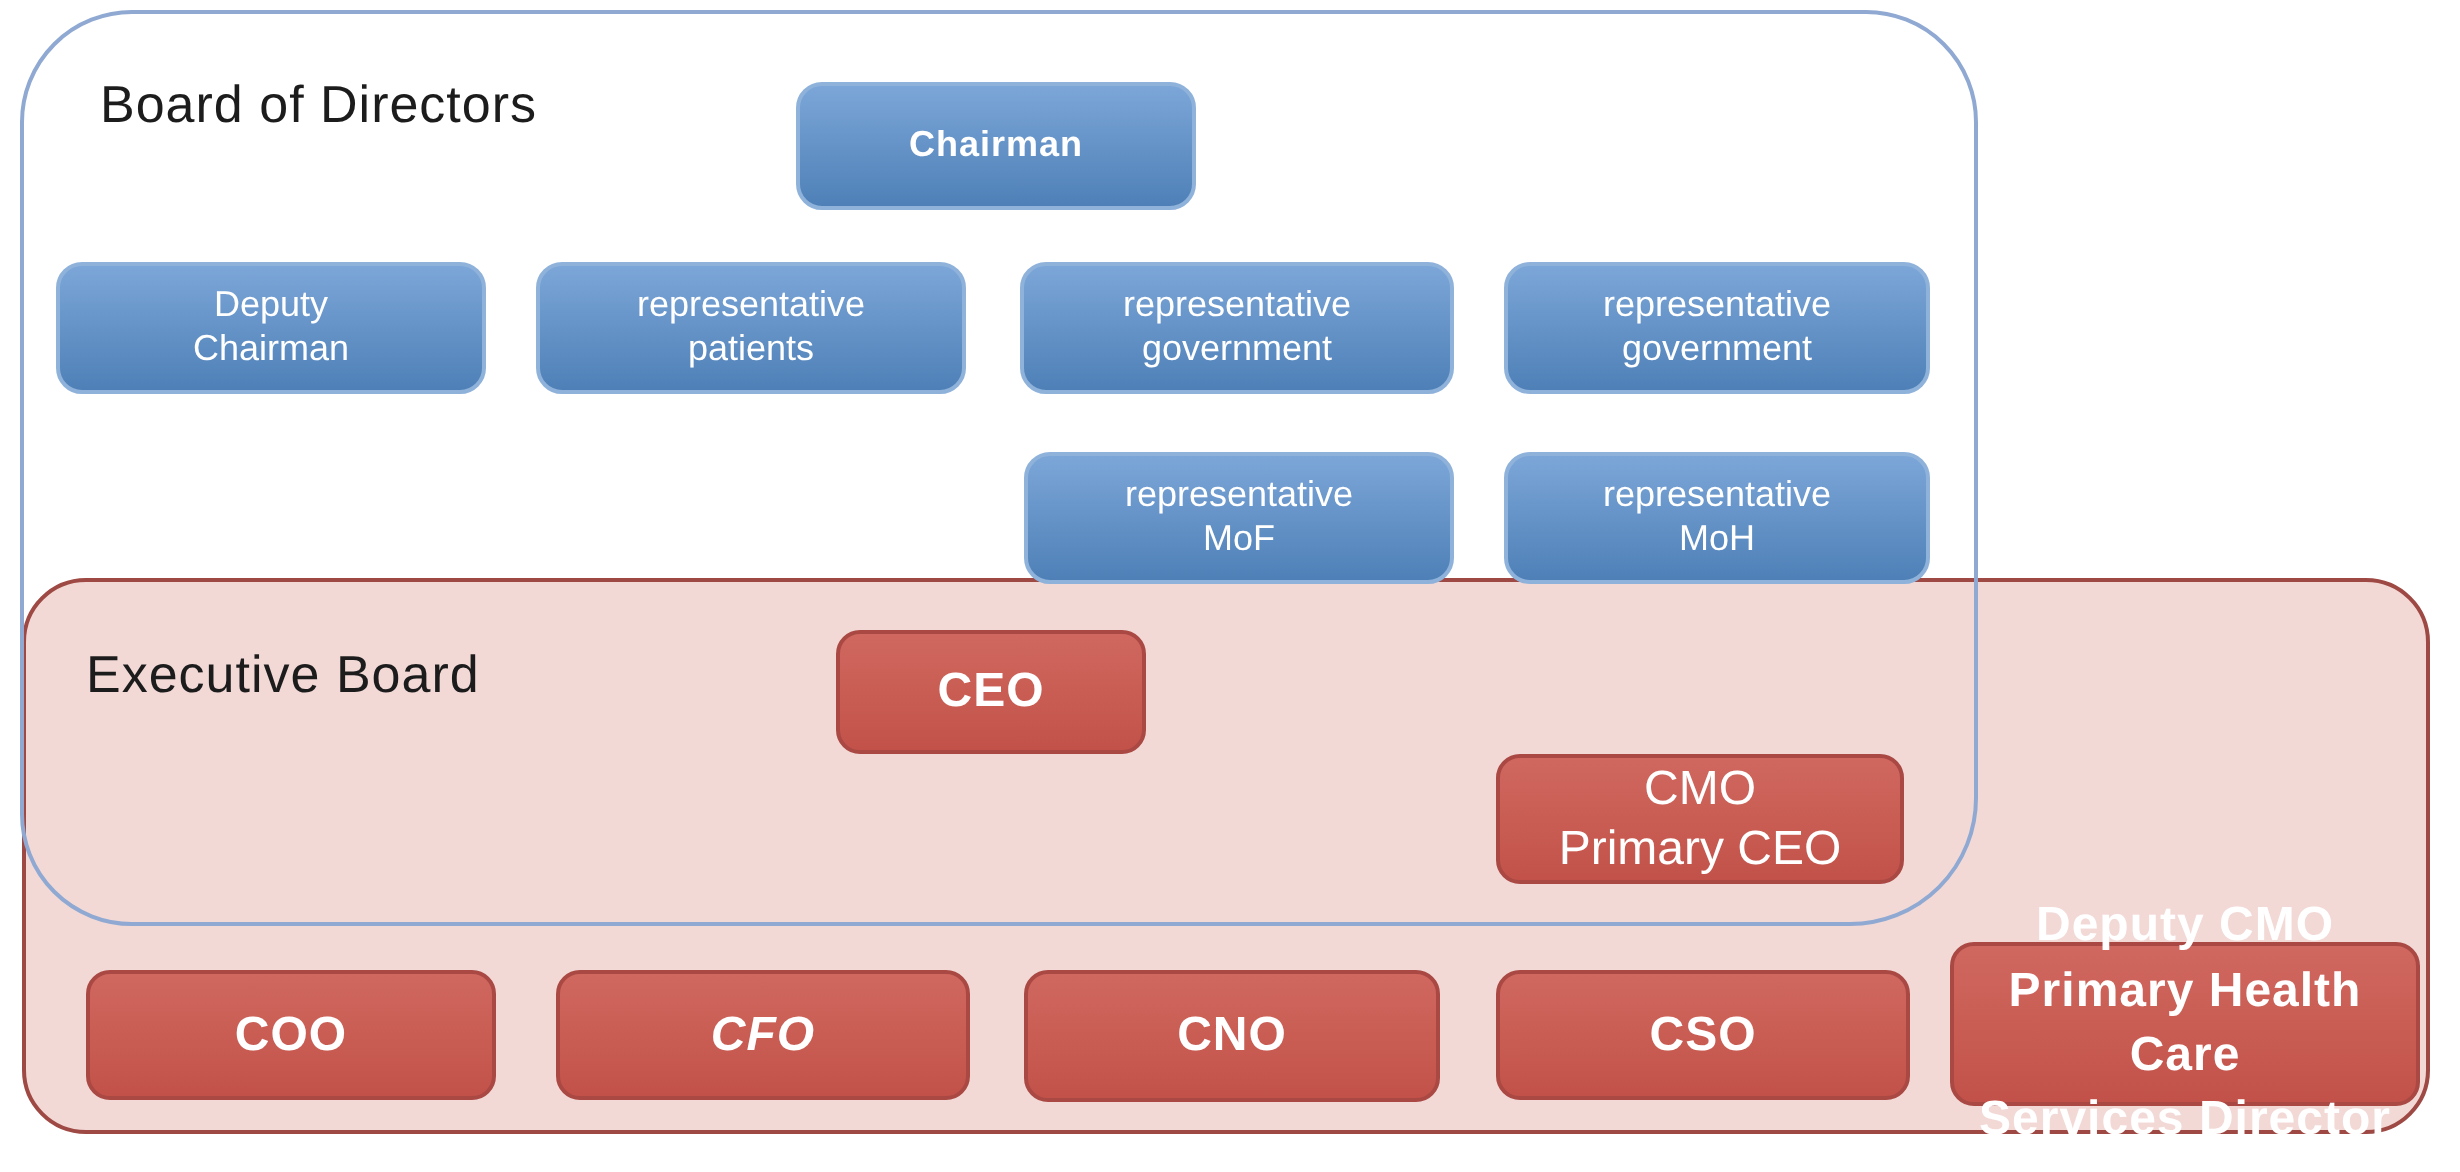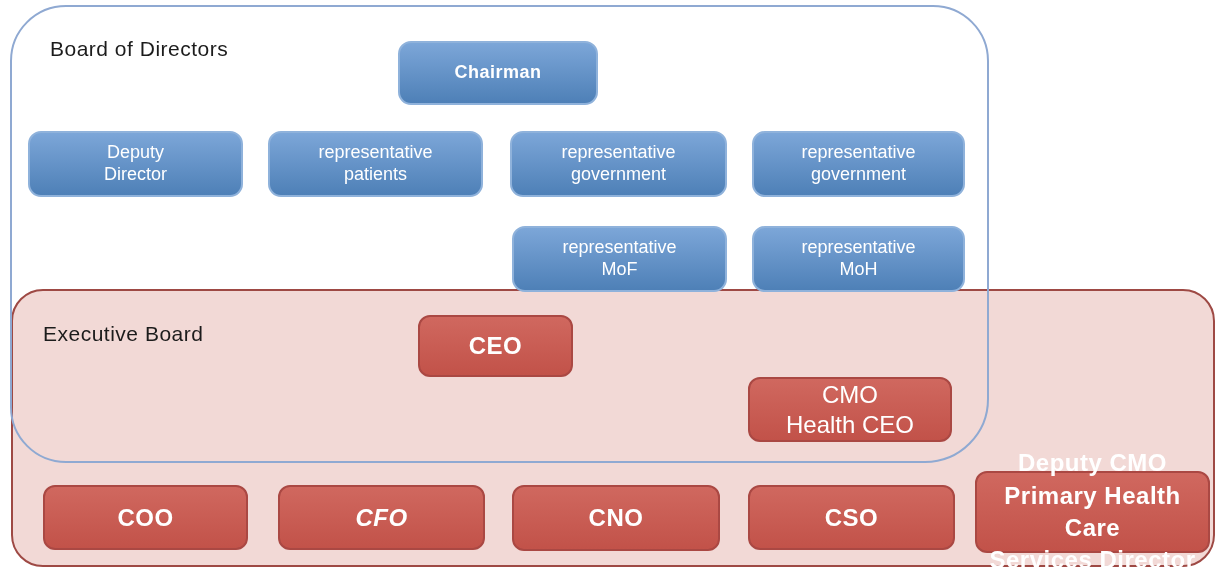--- a/index.html
+++ b/index.html
@@ -25,21 +25,21 @@
   .board-container {
     position: absolute;
     left: 10px; top: 5px;
     width: 979px; height: 458px;
     background: transparent;
     border: 2px solid var(--blue-container-border, #8FA9D2);
     border-radius: 56px 56px 64px 56px;
   }
   .section-title {
     position: absolute;
-    font-size: 21px;
+    font-size: 26px;
     color: var(--title-color, #1C1C1C);
     letter-spacing: 0.5px;
     white-space: nowrap;
   }
   .box {
     position: absolute;
     display: flex;
     align-items: center;
     justify-content: center;
     text-align: center;
@@ -86,42 +86,42 @@
 <body>
 
 <div class="stage">
 
   <div class="exec-container">
     <div class="section-title exec-title">Executive Board</div>
 
     <div class="box red ceo bold">CEO</div>
 
     <div class="box red cmo">CMO
-Health CEO</div>
+Primary CEO</div>
 
     <div class="box red coo bold">COO</div>
 
     <div class="box red cfo bold">CFO</div>
 
     <div class="box red cno bold">CNO</div>
 
     <div class="box red deputy-cmo bold">Deputy CMO
 Primary Health Care
 Services Director</div>
 
     <div class="box red cso bold">CSO</div>
   </div>
 
   <div class="board-container">
     <div class="section-title board-title">Board of Directors</div>
 
     <div class="box blue chairman bold">Chairman</div>
 
     <div class="box blue deputy-chair">Deputy
-Director</div>
+Chairman</div>
 
     <div class="box blue rep-patients">representative
 patients</div>
 
     <div class="box blue rep-gov-1">representative
 government</div>
 
     <div class="box blue rep-gov-2">representative
 government</div>
 

